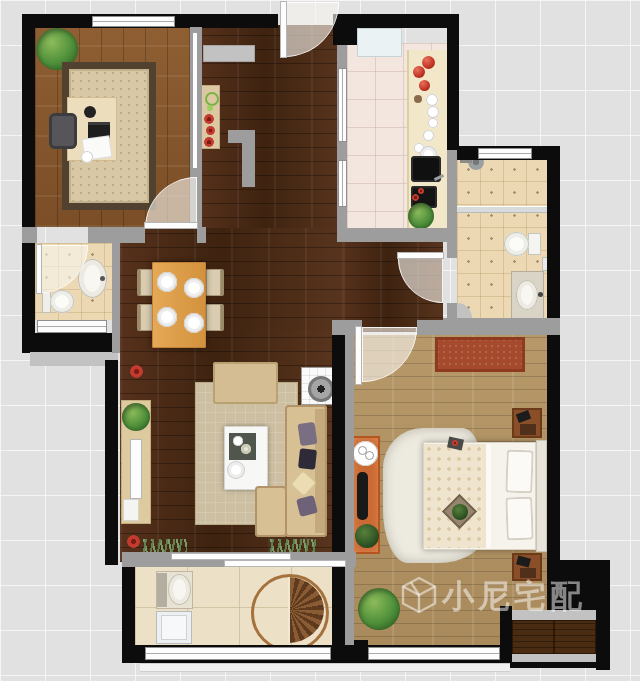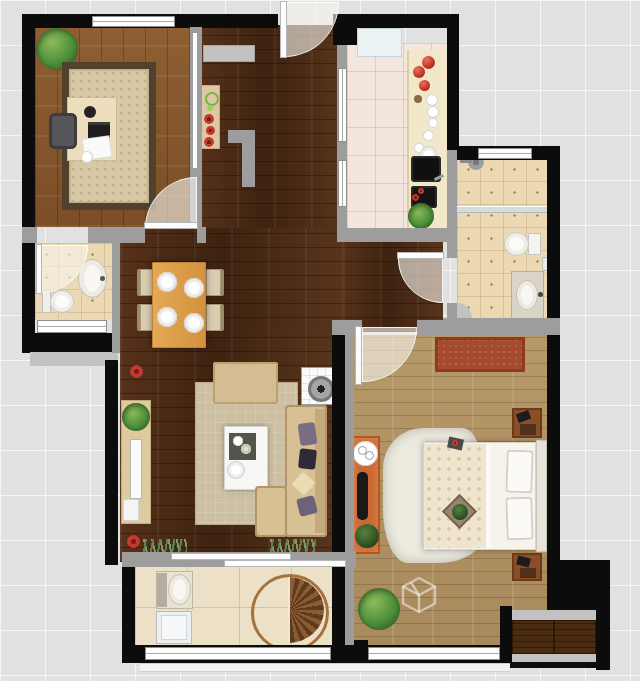--- a/index.html
+++ b/index.html
@@ -268,14 +268,15 @@
   <div class="a leaf" style="left:225px;top:561px;width:120px;height:5px;"></div>
 
   <svg class="a" style="left:400px;top:576px;" width="38" height="38" viewBox="0 0 38 38">
     <g fill="none" stroke="rgba(255,255,255,0.5)" stroke-width="2.4" stroke-linejoin="round">
       <polygon points="19,2 35,10.5 35,27.5 19,36 3,27.5 3,10.5"></polygon>
       <polyline points="3,10.5 19,19 35,10.5"></polyline>
       <line x1="19" y1="19" x2="19" y2="36"></line>
       <line x1="11" y1="6.5" x2="19" y2="19"></line>
     </g>
   </svg>
+  <div class="a" id="watermark-text" style="left:442px;top:578px;">小尼宅配</div>
 
 </div>
 
 </body></html>

